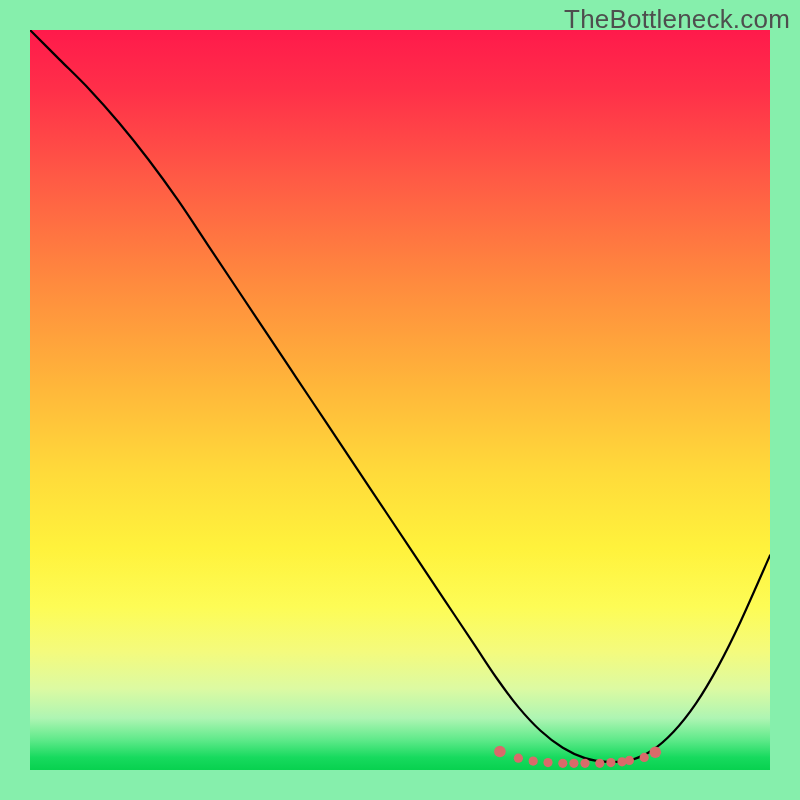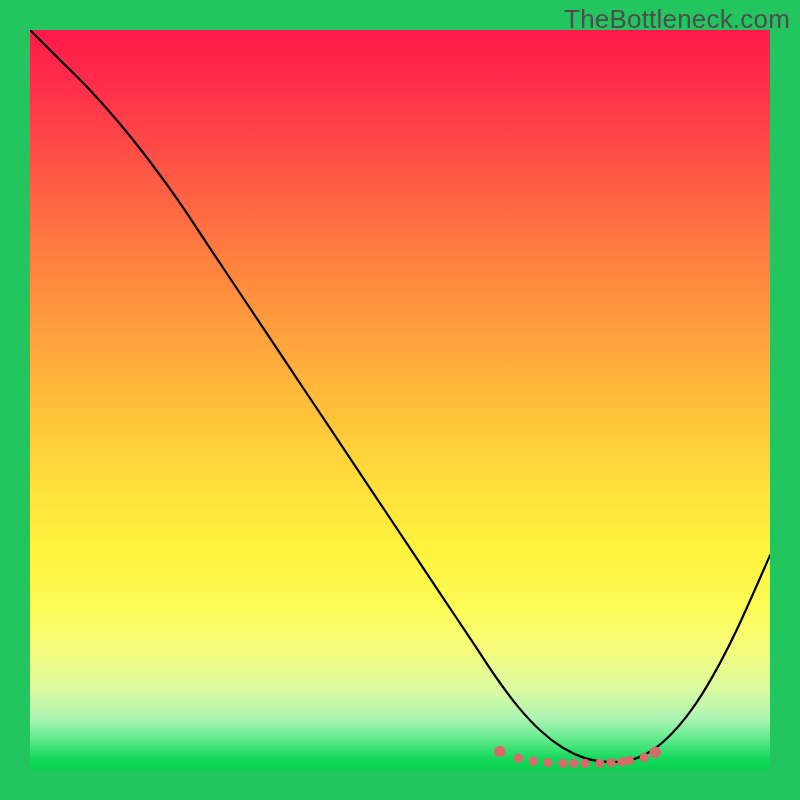--- a/index.html
+++ b/index.html
@@ -8,21 +8,21 @@
     width: 800px;
     height: 800px;
     background: #000;
     overflow: hidden;
     font-family: Arial, Helvetica, sans-serif;
   }
   .frame {
     position: relative;
     width: 800px;
     height: 800px;
-    background: #22c55e;
+    background: #86efac;
   }
   .watermark {
     position: absolute;
     top: 4px;
     right: 10px;
     color: #4e4e4e;
     font-size: 26px;
     font-weight: 400;
     letter-spacing: 0.2px;
     user-select: none;

